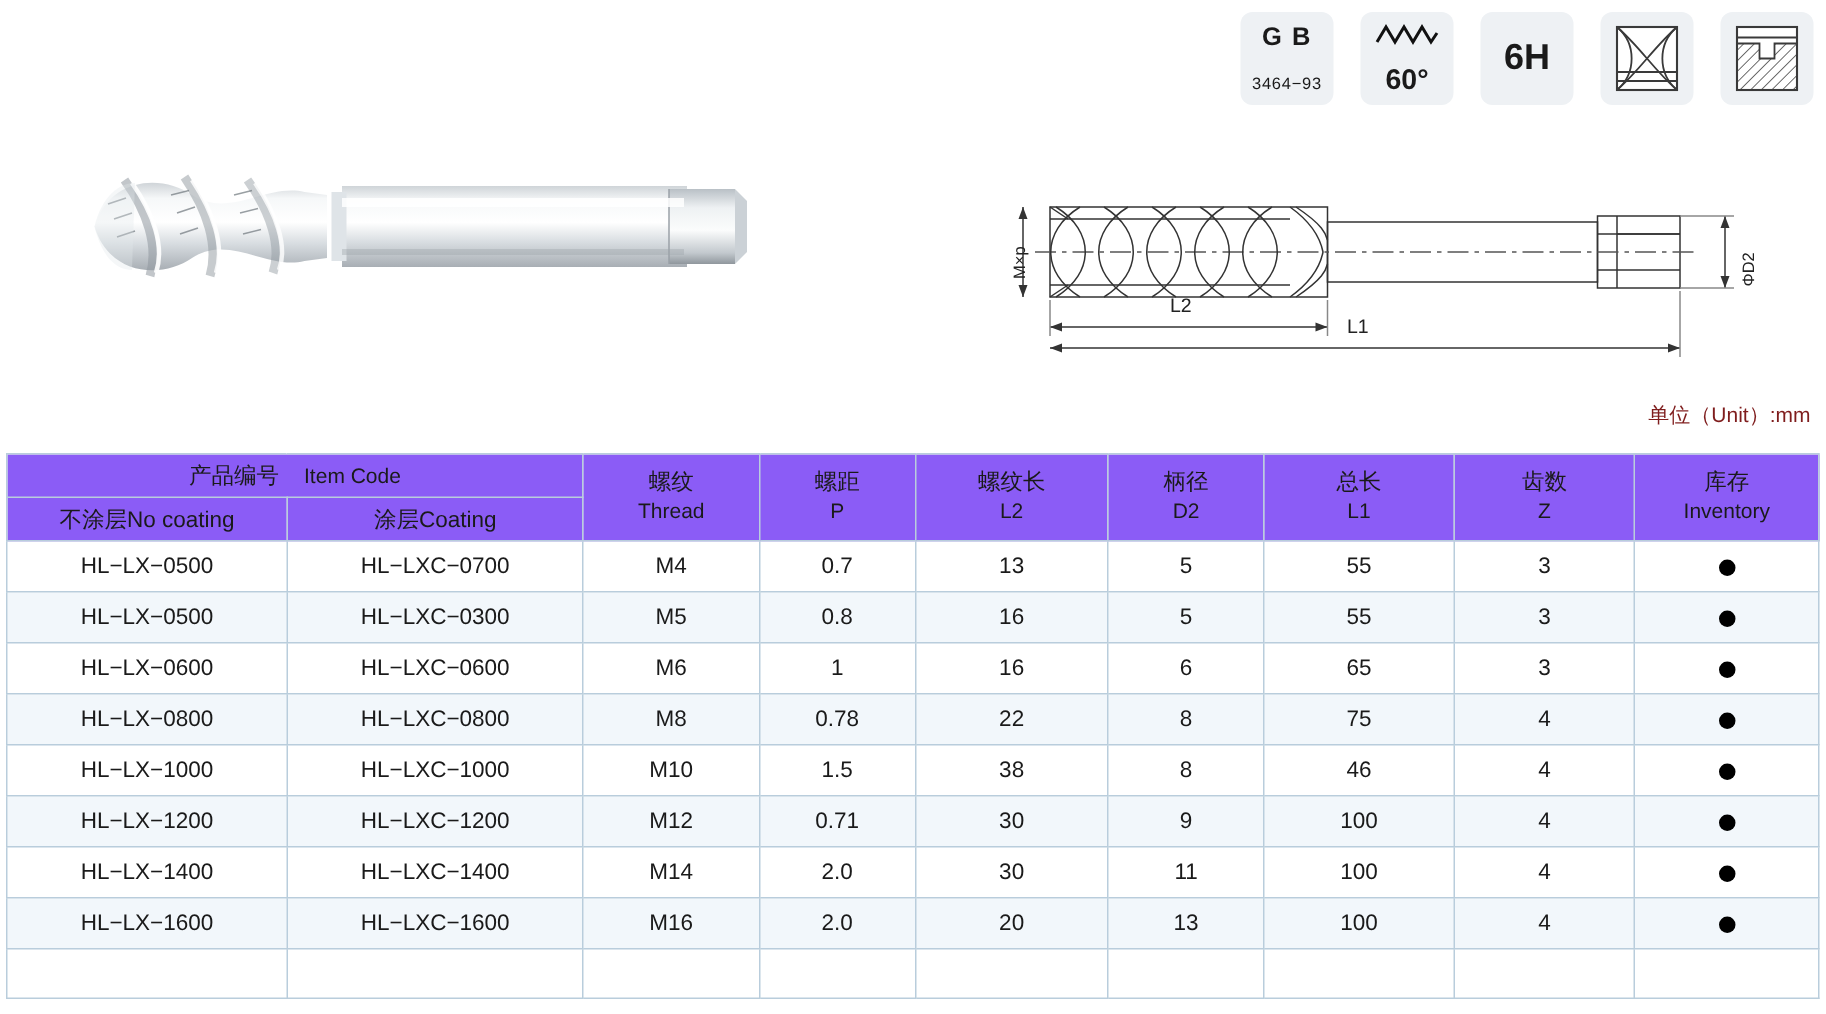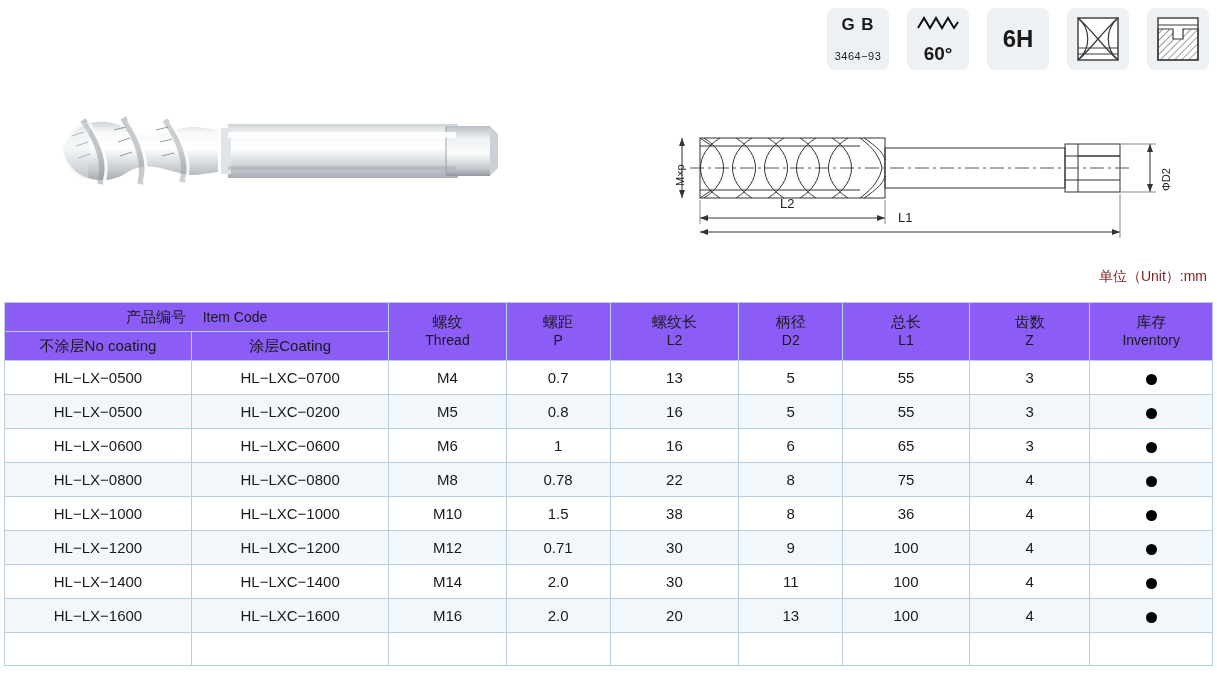--- a/index.html
+++ b/index.html
@@ -387,21 +387,21 @@
         <td>M4</td>
         <td>0.7</td>
         <td>13</td>
         <td>5</td>
         <td>55</td>
         <td>3</td>
         <td><span class="dot"></span></td>
       </tr>
       <tr>
         <td>HL−LX−0500</td>
-        <td>HL−LXC−0200</td>
+        <td>HL−LXC−0300</td>
         <td>M5</td>
         <td>0.8</td>
         <td>16</td>
         <td>5</td>
         <td>55</td>
         <td>3</td>
         <td><span class="dot"></span></td>
       </tr>
       <tr>
         <td>HL−LX−0600</td>
@@ -425,21 +425,21 @@
         <td>4</td>
         <td><span class="dot"></span></td>
       </tr>
       <tr>
         <td>HL−LX−1000</td>
         <td>HL−LXC−1000</td>
         <td>M10</td>
         <td>1.5</td>
         <td>38</td>
         <td>8</td>
-        <td>36</td>
+        <td>46</td>
         <td>4</td>
         <td><span class="dot"></span></td>
       </tr>
       <tr>
         <td>HL−LX−1200</td>
         <td>HL−LXC−1200</td>
         <td>M12</td>
         <td>0.71</td>
         <td>30</td>
         <td>9</td>

